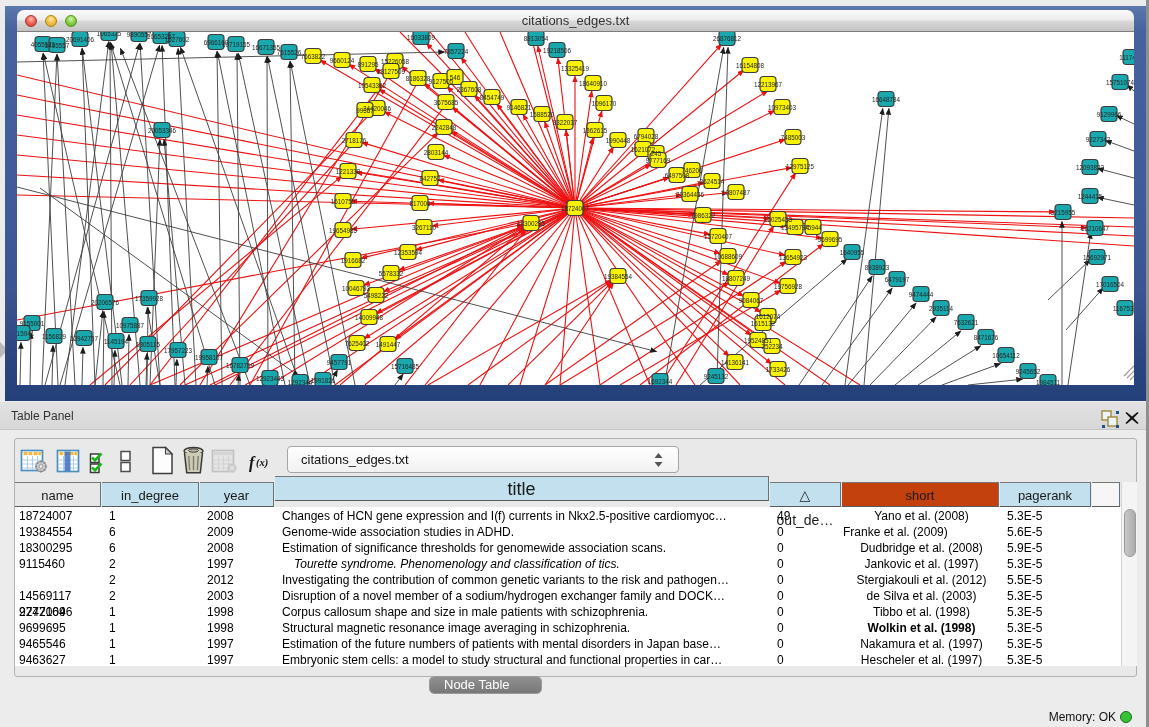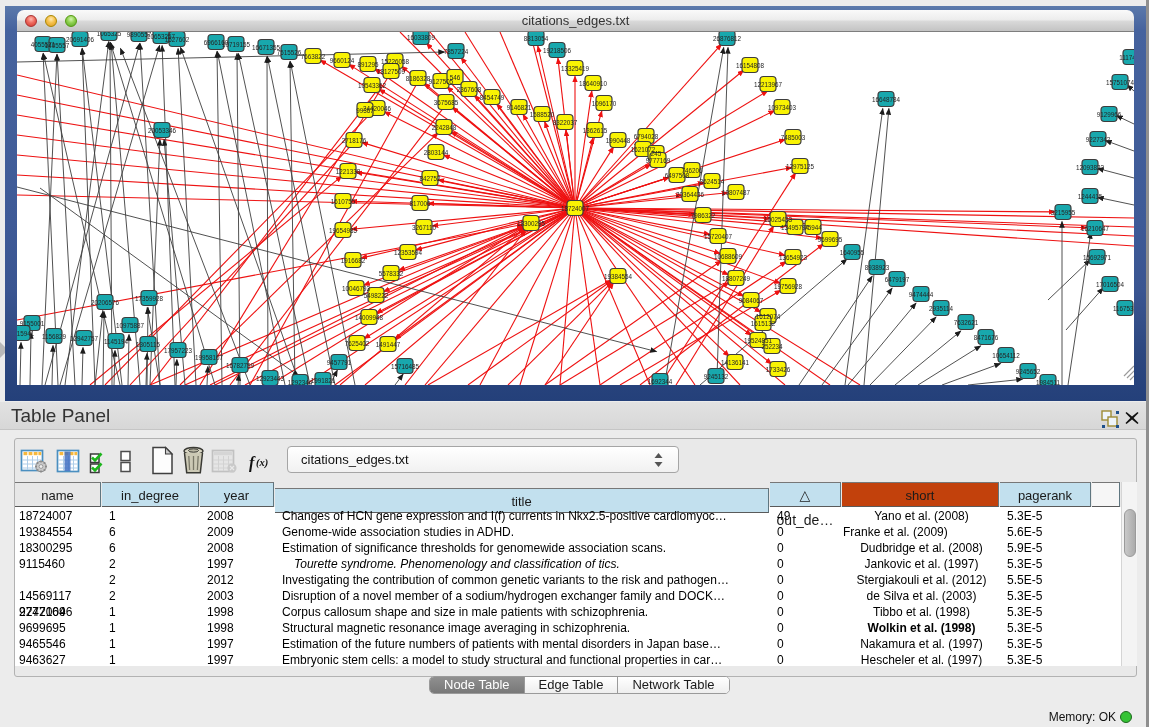--- a/index.html
+++ b/index.html
@@ -11,30 +11,30 @@
   background:linear-gradient(180deg,#fafafa 0%,#ededed 45%,#d8d8d8 55%,#c3c3c3 100%);
   border-bottom:1px solid #7e7e7e;
   text-align:center;font-size:13px;color:#333;line-height:22px;}
 .tl {position:absolute;top:5px;width:12px;height:12px;border-radius:50%;}
 #tlr {left:8px;background:radial-gradient(circle at 50% 32%, #ffb9b0 0%, #ee6a5e 45%, #d0362a 100%);border:0.5px solid #a33;}
 #tly {left:28px;background:radial-gradient(circle at 50% 32%, #ffe9b0 0%, #f5c04a 45%, #dd9a22 100%);border:0.5px solid #a80;}
 #tlg {left:48px;background:radial-gradient(circle at 50% 32%, #d2f5b0 0%, #8ed04e 45%, #56a624 100%);border:0.5px solid #591;}
 #graph {position:absolute;left:12px;top:26px;background:#fff;}
 #panel {position:absolute;left:0;top:402px;width:1146px;height:325px;background:#ececec;}
 #panelhdr {position:absolute;left:0;top:0;width:1146px;height:28px;background:linear-gradient(180deg,#e2e2e2,#d7d7d7);
-  border-bottom:1px solid #c5c5c5;font-size:19px;color:#333;line-height:28px;padding-left:11px;}
+  border-bottom:1px solid #c5c5c5;font-size:12px;color:#333;line-height:28px;padding-left:11px;}
 #container {position:absolute;left:14px;top:438px;width:1123px;height:239px;background:#e9e9e9;
   border:1px solid #b2b2b2;border-radius:3px;}
 #dropdown {position:absolute;left:287px;top:446px;width:392px;height:27px;background:linear-gradient(180deg,#ffffff,#f1f1f1);
   border:1px solid #a5a5a5;border-radius:4px;font-size:13px;color:#111;line-height:25px;padding-left:13px;}
 .ct {position:absolute;font-size:12px;color:#000;height:16px;line-height:16px;white-space:nowrap;overflow:hidden;}
 #tablewhite {position:absolute;left:15px;top:507px;width:1106px;height:159px;background:#fff;}
 #scrollbar {position:absolute;left:1121px;top:482px;width:16px;height:184px;background:#f4f4f4;border-left:1px solid #d5d5d5;}
 #thumb {position:absolute;left:1123.5px;top:509px;width:12px;height:48px;background:linear-gradient(90deg,#c9c9c9,#ababab);border:1px solid #9a9a9a;border-radius:6px;}
-#tabs {position:absolute;left:429px;top:676px;height:18px;border:1px solid #9a9a9a;border-radius:5px;overflow:hidden;background:#fff;display:flex;}
+#tabs {position:absolute;left:429px;top:676px;height:18px;border:1px solid #9a9a9a;border-radius:5px;overflow:hidden;background:#fff;display:flex;flex-direction:column;}
 .tab {font-size:13px;color:#1a1a1a;line-height:16px;padding:0 14px;background:linear-gradient(180deg,#ffffff,#eeeeee);}
 .tab.sel {background:linear-gradient(180deg,#909090,#787878);color:#fff;}
 .tab + .tab {border-left:1px solid #9a9a9a;}
 #memory {position:absolute;left:1020px;top:710px;width:96px;text-align:right;font-size:12px;color:#111;}
 #memdot {position:absolute;left:1120px;top:711px;width:12px;height:12px;border-radius:50%;background:#35c335;border:1.5px solid #1e661e;}
 #rightstrip {position:absolute;left:1146px;top:0;width:3px;height:727px;background:#8f8f8f;}
 #rightstriptop {position:absolute;left:1146px;top:0;width:3px;height:43px;background:#d9d9d9;}
 </style></head>
 <body>
 <svg width="10" height="16" viewBox="0 0 10 16" style="position:absolute;left:0px;top:342px;">
@@ -599,21 +599,21 @@
 <div id="dropdown">citations_edges.txt
   <svg width="11" height="16" viewBox="0 0 11 16" style="position:absolute;right:14px;top:5px;">
    <path d="M5.5 1 L9.5 6 H1.5 z" fill="#555"></path>
    <path d="M5.5 15 L9.5 10 H1.5 z" fill="#555"></path>
   </svg>
 </div>
 <div id="tablewhite"></div>
 <div style="position:absolute;left:15px;top:482px;width:86px;height:25px;background:#e7e7e7;border-right:1px solid #5f7680;border-top:1px solid #777;border-bottom:1px solid #5a5a5a;font-size:13px;text-align:center;line-height:25px;color:#1a1a1a;">name</div>
 <div style="position:absolute;left:102px;top:482px;width:97px;height:25px;background:#c2e0ee;border-right:1px solid #5f7680;border-top:1px solid #777;border-bottom:1px solid #5a5a5a;font-size:13px;text-align:center;line-height:25px;color:#1a1a1a;">in_degree</div>
 <div style="position:absolute;left:200px;top:482px;width:74px;height:25px;background:#c2e0ee;border-right:1px solid #5f7680;border-top:1px solid #777;border-bottom:1px solid #5a5a5a;font-size:13px;text-align:center;line-height:25px;color:#1a1a1a;">year</div>
-<div style="position:absolute;left:275px;top:488px;width:494px;height:25px;background:#c2e0ee;border-right:1px solid #5f7680;border-top:1px solid #777;border-bottom:1px solid #5a5a5a;font-size:13px;text-align:center;line-height:25px;color:#1a1a1a;">title</div>
+<div style="position:absolute;left:275px;top:476px;width:494px;height:25px;background:#c2e0ee;border-right:1px solid #5f7680;border-top:1px solid #777;border-bottom:1px solid #5a5a5a;font-size:18px;text-align:center;line-height:25px;color:#1a1a1a;">title</div>
 <div style="position:absolute;left:770px;top:482px;width:71px;height:25px;background:#c2e0ee;border-right:1px solid #5f7680;border-top:1px solid #777;border-bottom:1px solid #5a5a5a;font-size:14px;text-align:center;line-height:25px;color:#1a1a1a;">△ out_de…</div>
 <div style="position:absolute;left:842px;top:482px;width:157px;height:25px;background:#c2410c;border-right:1px solid #5f7680;border-top:1px solid #777;border-bottom:1px solid #5a5a5a;font-size:13px;text-align:center;line-height:25px;color:#1a1a1a;">short</div>
 <div style="position:absolute;left:1000px;top:482px;width:91px;height:25px;background:#c2e0ee;border-right:1px solid #5f7680;border-top:1px solid #777;border-bottom:1px solid #5a5a5a;font-size:13px;text-align:center;line-height:25px;color:#1a1a1a;">pagerank</div>
 <div style="position:absolute;left:1092px;top:482px;width:28px;height:25px;background:#f6f6f6;border-right:1px solid #5f7680;border-top:1px solid #777;border-bottom:1px solid #5a5a5a;font-size:13px;text-align:center;line-height:25px;color:#1a1a1a;"></div>
 <div class="ct" style="left:19px;top:508px;width:80px;">18724007</div>
 <div class="ct" style="left:109px;top:508px;width:80px;">1</div>
 <div class="ct" style="left:207px;top:508px;width:60px;">2008</div>
 <div class="ct" style="left:282px;top:508px;width:487px;">Changes of HCN gene expression and I(f) currents in Nkx2.5-positive cardiomyoc…</div>
 <div class="ct" style="left:777px;top:508px;width:60px;">49</div>
 <div class="ct" style="left:843px;top:508px;width:157px;text-align:center;">Yano et al. (2008)</div>

